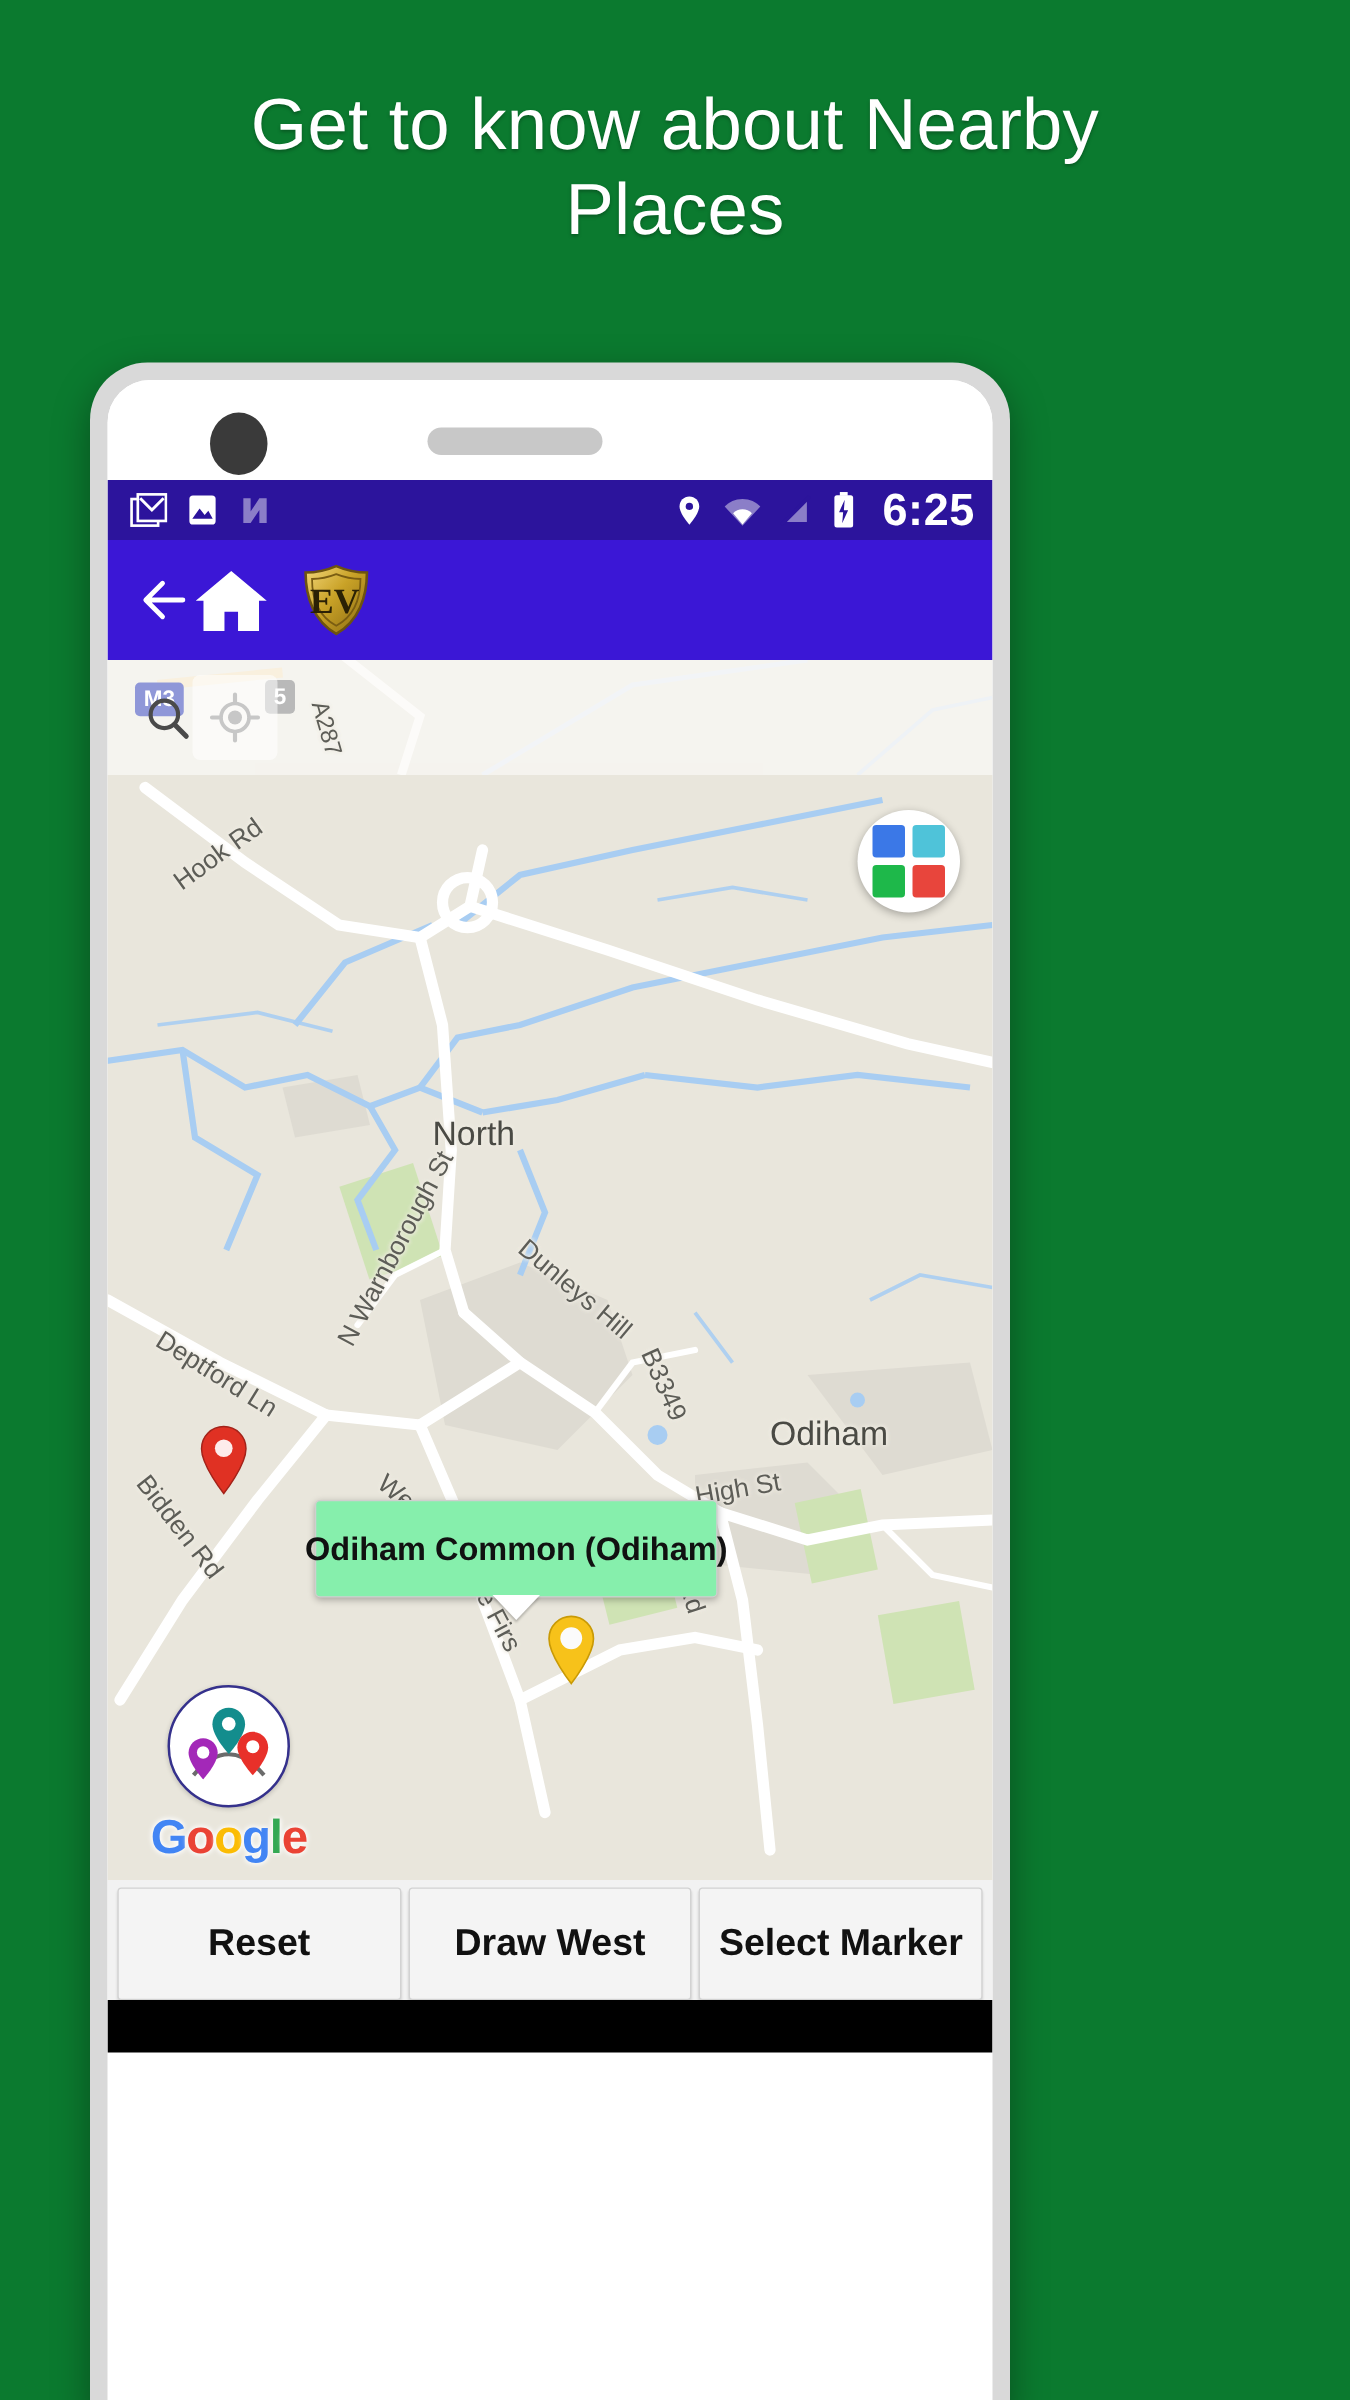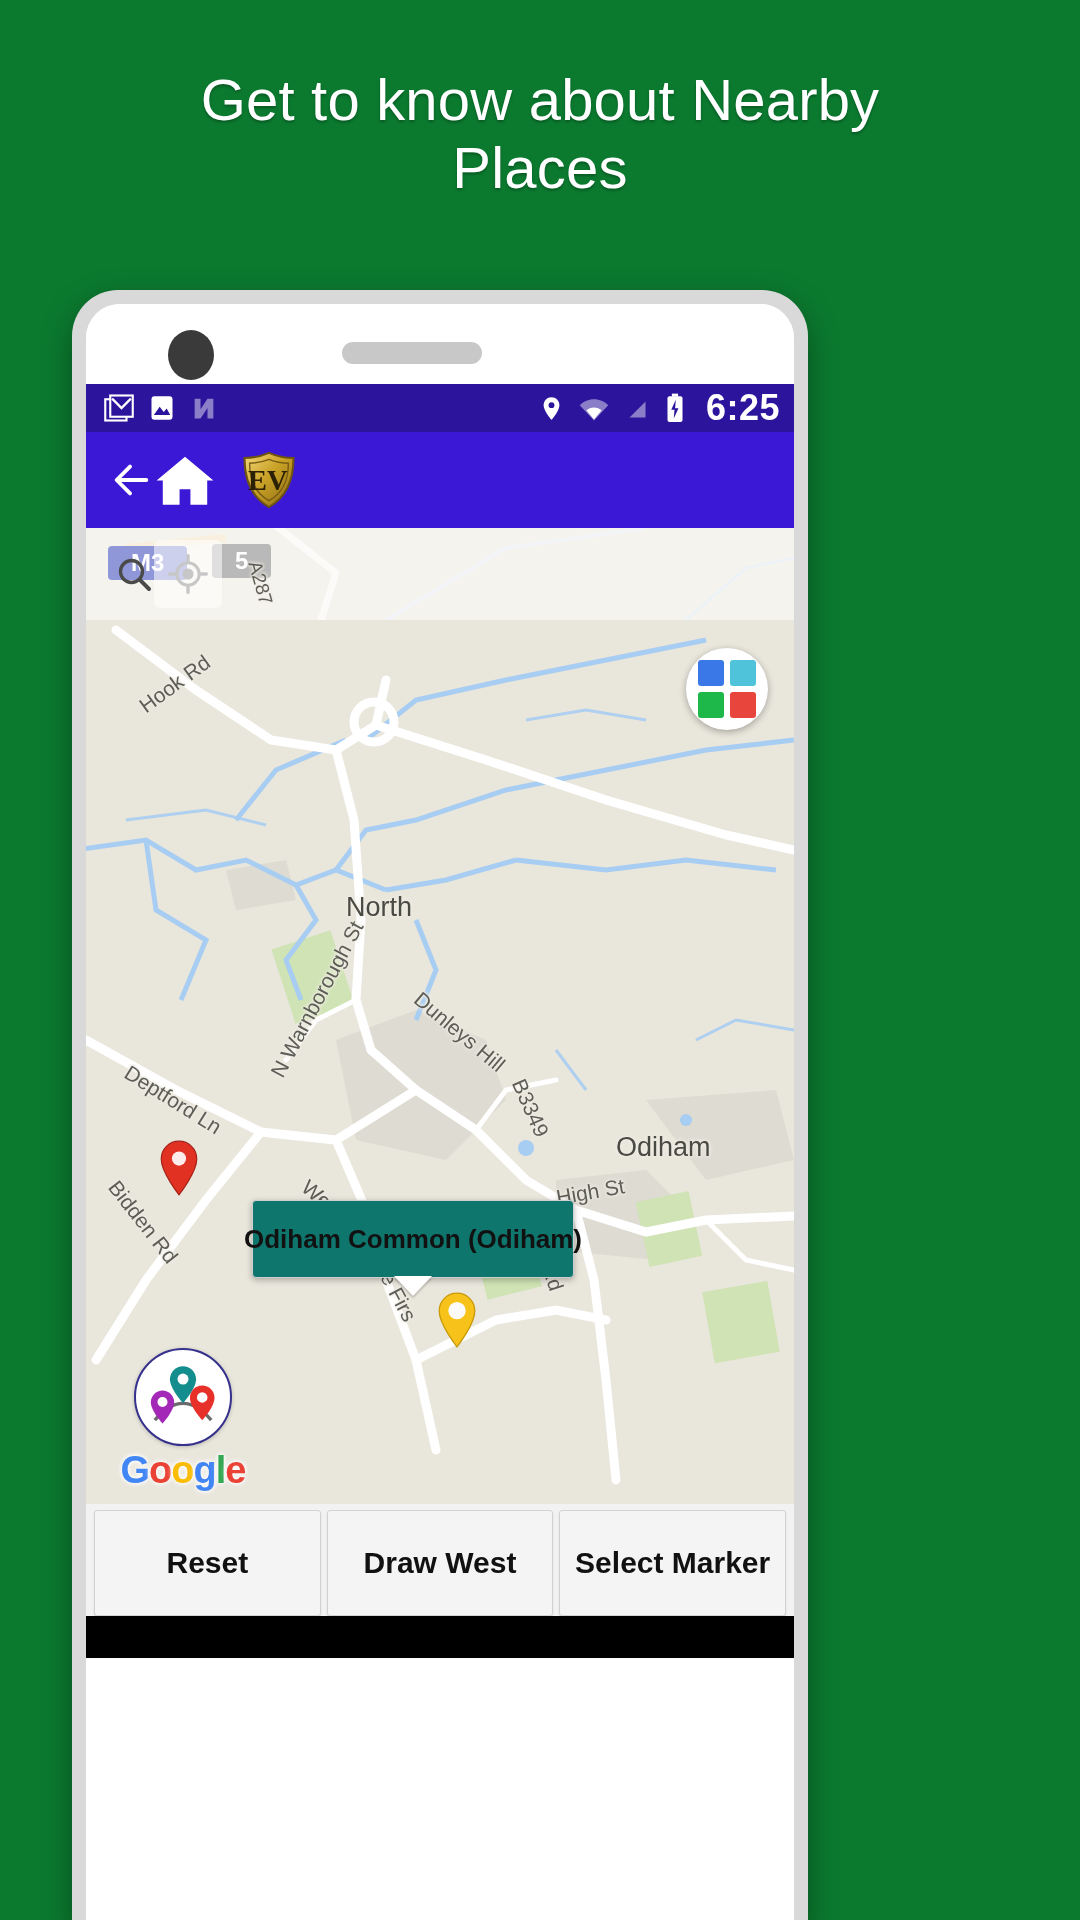--- a/index.html
+++ b/index.html
@@ -113,21 +113,21 @@
   .maptype-btn i { display: block; border-radius: 3px; }
 
   
   .pin { position: absolute; width: 42px; height: 56px; }
   .pin-red  { left: 72px;  top: 520px; }
   .pin-gold { left: 350px; top: 672px; }
 
   .infowin {
     position: absolute; left: 166px; top: 580px;
     width: 322px; min-height: 78px;
-    background: #0f766e; border: 1px solid #cfcfcf; border-radius: 4px;
+    background: #86efac; border: 1px solid #cfcfcf; border-radius: 4px;
     box-shadow: 0 2px 6px rgba(0,0,0,.28);
     display: flex; align-items: center; justify-content: center;
     padding: 14px 12px;
   }
   .infowin-text { font-size: 26px; font-weight: 700; color: #111; white-space: nowrap; }
   .infowin-tail {
     position: absolute; left: 50%; bottom: -19px; margin-left: -19px;
     width: 0; height: 0;
     border-left: 19px solid transparent; border-right: 19px solid transparent;
     border-top: 20px solid #fff;
@@ -152,27 +152,27 @@
   .gword span:nth-child(6){color:#EA4335}
 
   
   .mlabel {
     position: absolute; color: #5d5d57; font-size: 21px;
     white-space: nowrap; font-family: "Liberation Sans", sans-serif;
     text-shadow: 0 0 4px #efece3, 0 0 4px #efece3, 0 0 3px #efece3;
   }
   .mplace { color: #4a4a44; font-size: 27px; }
   .badge {
-    position: absolute; color: #fff; font-size: 24px; font-weight: 700;
-    padding: 3px 23px; border-radius: 4px;
+    position: absolute; color: #fff; font-size: 18px; font-weight: 700;
+    padding: 3px 7px; border-radius: 4px;
   }
 
   
   .btnrow {
-    position: relative; height: 112px; background: #f2f2f2;
+    position: relative; height: 96px; background: #f2f2f2;
     display: flex; align-items: stretch; gap: 6px; padding: 6px 8px 0 8px;
   }
   .mbtn {
     flex: 1 1 0; background: #f4f4f4; border: 1px solid #d2d2d2;
     border-radius: 3px; display: flex; align-items: center; justify-content: center;
     font-size: 30px; font-weight: 700; color: #111;
     box-shadow: 0 2px 2px rgba(0,0,0,.12);
     font-family: "Liberation Sans", sans-serif;
   }
   .navbar { height: 42px; background: #000; }

